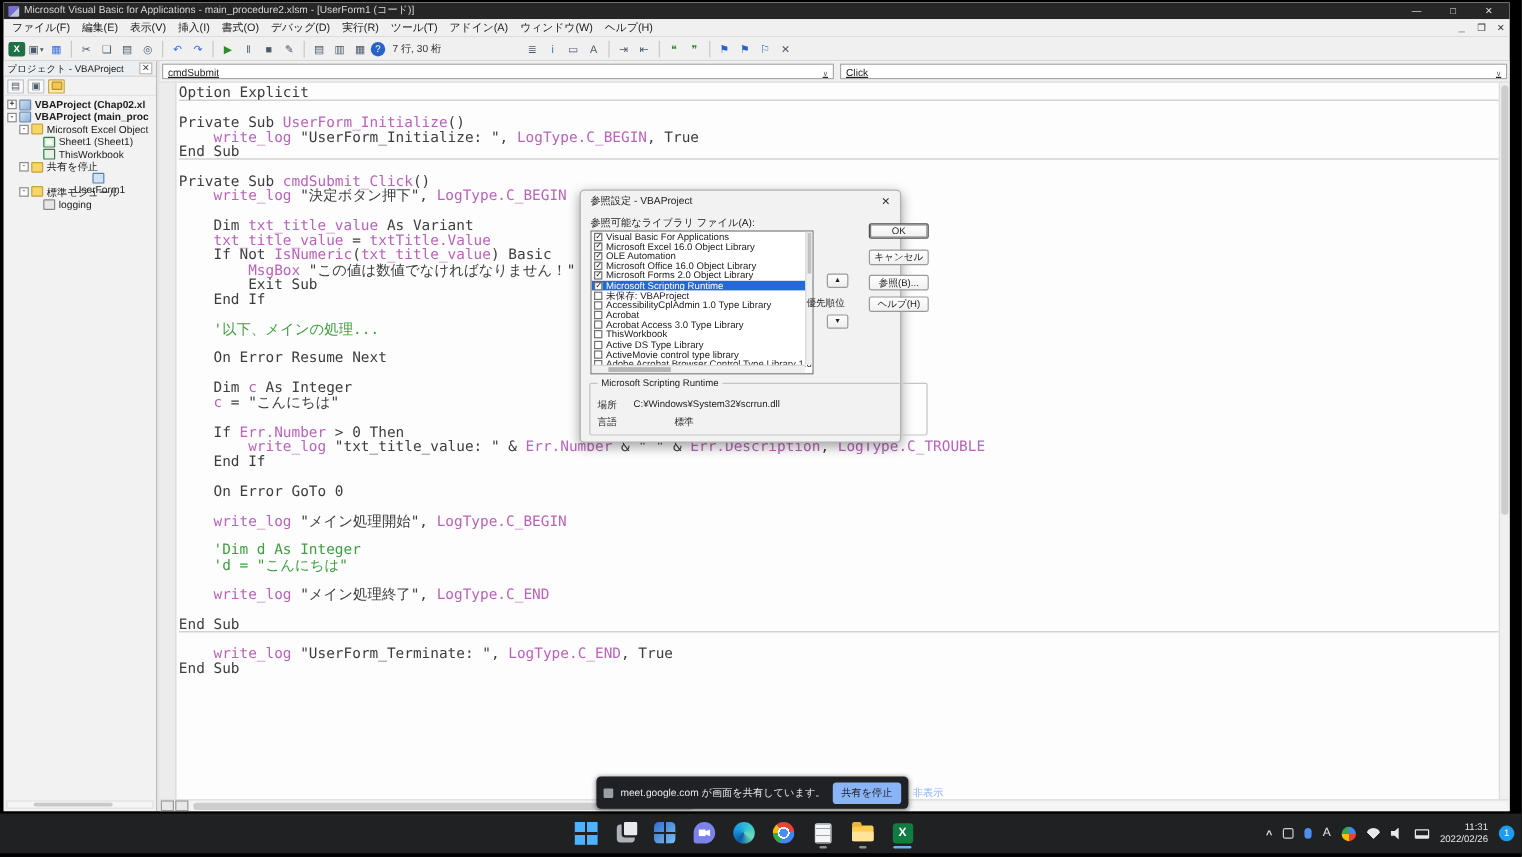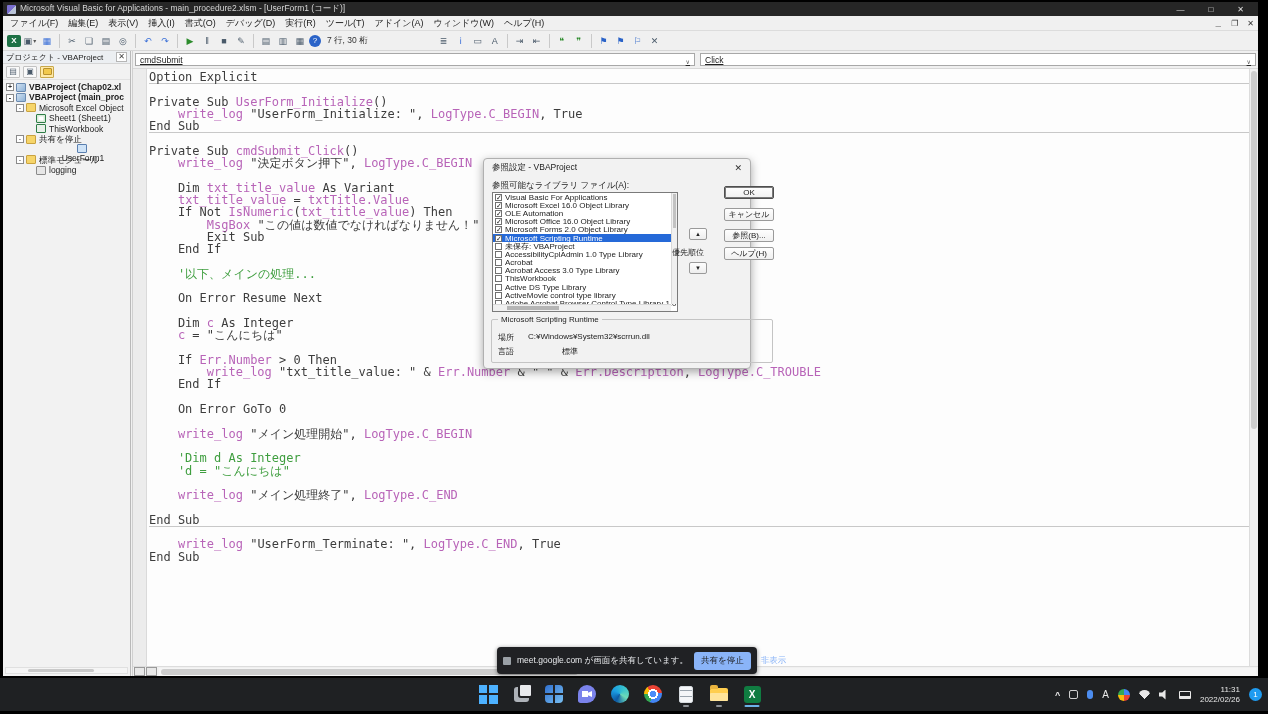--- a/index.html
+++ b/index.html
@@ -311,21 +311,21 @@
             <div class="code-line sep"></div>
             <div class="code-line"><span class="tok-n">Private Sub </span><span class="tok-i">UserForm_Initialize</span><span class="tok-n">()</span></div>
             <div class="code-line"><span class="tok-n">    </span><span class="tok-i">write_log</span><span class="tok-n"> "UserForm_Initialize: ", </span><span class="tok-i">LogType.C_BEGIN</span><span class="tok-n">, True</span></div>
             <div class="code-line"><span class="tok-n">End Sub</span></div>
             <div class="code-line sep"></div>
             <div class="code-line"><span class="tok-n">Private Sub </span><span class="tok-i">cmdSubmit_Click</span><span class="tok-n">()</span></div>
             <div class="code-line"><span class="tok-n">    </span><span class="tok-i">write_log</span><span class="tok-n"> "決定ボタン押下", </span><span class="tok-i">LogType.C_BEGIN</span></div>
             <div class="code-line"></div>
             <div class="code-line"><span class="tok-n">    Dim </span><span class="tok-i">txt_title_value</span><span class="tok-n"> As Variant</span></div>
             <div class="code-line"><span class="tok-n">    </span><span class="tok-i">txt_title_value</span><span class="tok-n"> = </span><span class="tok-i">txtTitle.Value</span></div>
-            <div class="code-line"><span class="tok-n">    If Not </span><span class="tok-i">IsNumeric</span><span class="tok-n">(</span><span class="tok-i">txt_title_value</span><span class="tok-n">) Then</span></div>
+            <div class="code-line"><span class="tok-n">    If Not </span><span class="tok-i">IsNumeric</span><span class="tok-n">(</span><span class="tok-i">txt_title_value</span><span class="tok-n">) Basic</span></div>
             <div class="code-line"><span class="tok-n">        </span><span class="tok-i">MsgBox</span><span class="tok-n"> "この値は数値でなければなりません！"</span></div>
             <div class="code-line"><span class="tok-n">        Exit Sub</span></div>
             <div class="code-line"><span class="tok-n">    End If</span></div>
             <div class="code-line"></div>
             <div class="code-line"><span class="tok-c">    '以下、メインの処理...</span></div>
             <div class="code-line"></div>
             <div class="code-line"><span class="tok-n">    On Error Resume Next</span></div>
             <div class="code-line"></div>
             <div class="code-line"><span class="tok-n">    Dim </span><span class="tok-i">c</span><span class="tok-n"> As Integer</span></div>
             <div class="code-line"><span class="tok-n">    </span><span class="tok-i">c</span><span class="tok-n"> = "こんにちは"</span></div>

